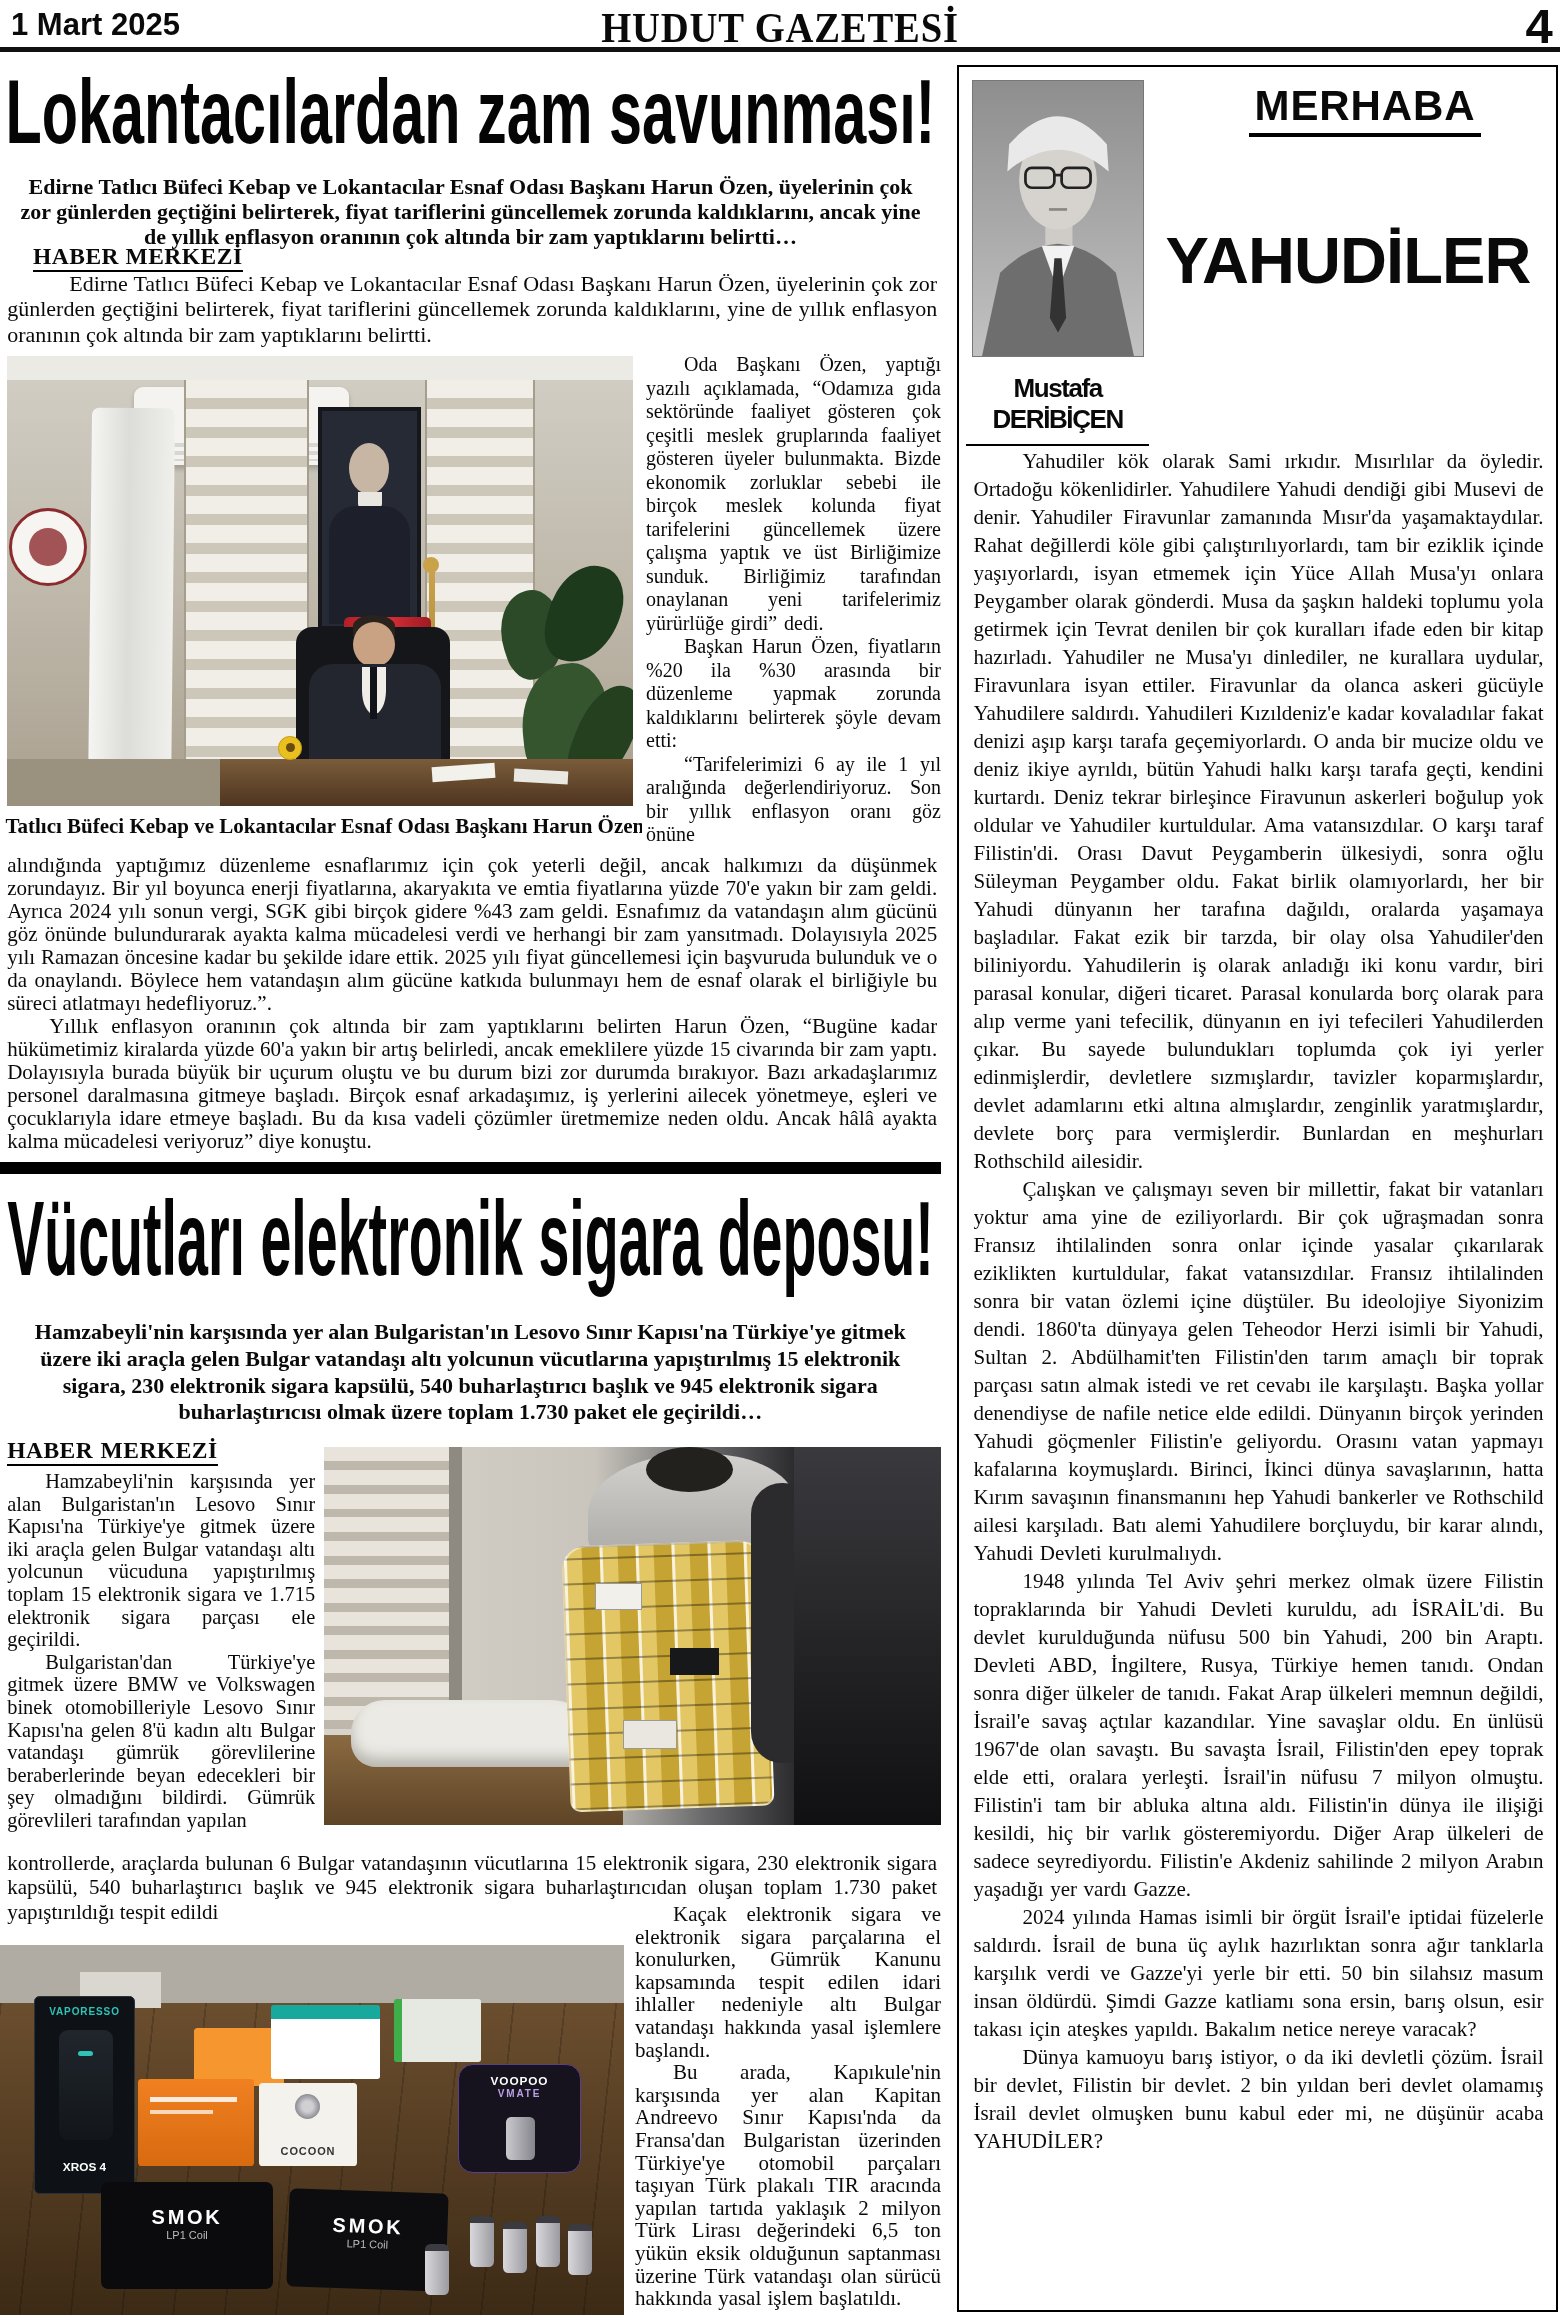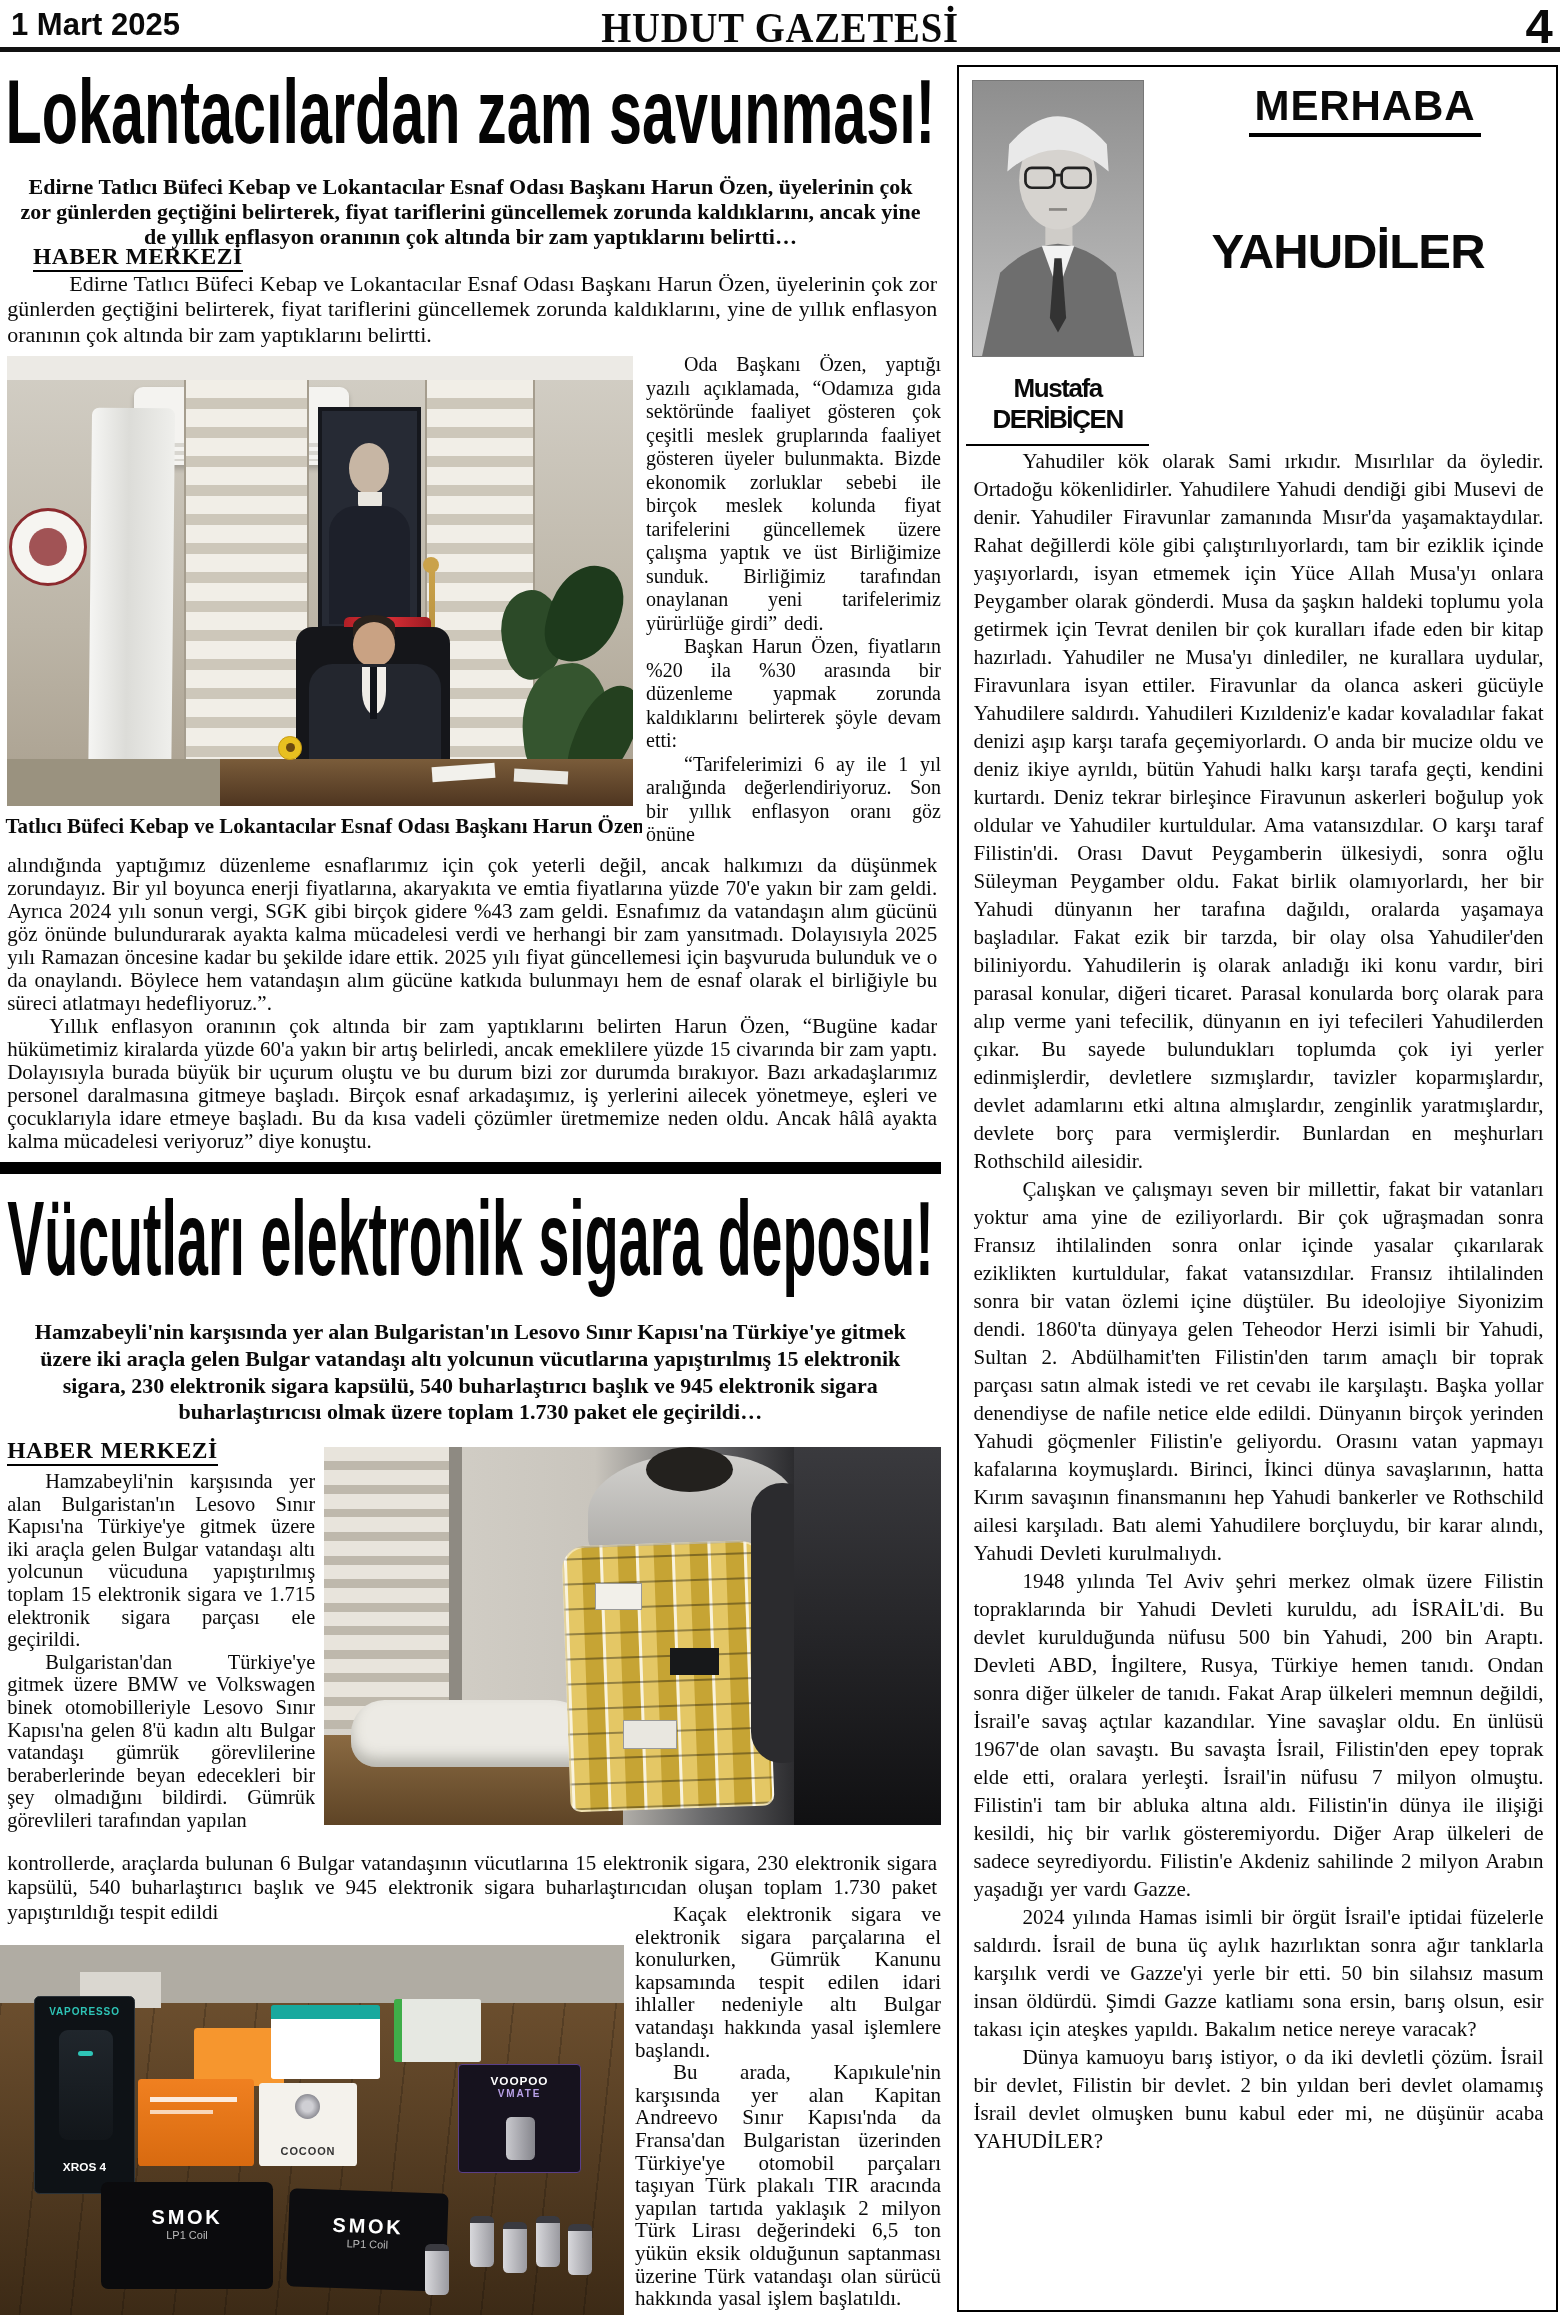--- a/index.html
+++ b/index.html
@@ -37,21 +37,21 @@
   .a2left .byline { margin-bottom:4.5px; }
   .cont2 { left:7.2px; top:1851px; width:930px; height:85px; overflow:hidden; font-size:21px; line-height:24.4px; text-align:justify; }
   .a2right { left:635px; top:1903px; width:306px; height:409px; overflow:hidden; font-size:21px; line-height:22.6px; text-align:justify; word-spacing:0.9px; }
   .a2right p { text-indent:38px; }
 
   
   .colbox { left:957px; top:65px; width:601px; height:2247px; border:2.7px solid #000; background:#fff; }
   .portrait { left:12.7px; top:12.7px; width:172px; height:277px; border:0.9px solid #777; background:#9a9a9a; }
   .merhaba-wrap { left:190px; top:14.5px; width:398px; text-align:center; }
   .merhaba { display:inline-block; font-family:"Liberation Sans",sans-serif; font-weight:bold; font-size:42px; letter-spacing:0.9px; border-bottom:4.5px solid #000; padding:0 5.4px 3.6px;margin-left:34px; }
-  .coltitle { left:190px; top:156px; width:398px; text-align:center; font-family:"Liberation Sans",sans-serif; font-weight:bold; font-size:49px; letter-spacing:-0.9px; }
+  .coltitle { left:190px; top:156px; width:398px; text-align:center; font-family:"Liberation Sans",sans-serif; font-weight:bold; font-size:65px; letter-spacing:-0.9px; }
   .author { left:7.2px; top:306px; width:183px; text-align:center; font-family:"Liberation Sans",sans-serif; font-weight:bold; font-size:26px; letter-spacing:-1.4px; border-bottom:2.7px solid #000; padding-bottom:9px; }
   .colbody { left:14.5px; top:380px; width:570px; height:1856px; overflow:hidden; font-size:21px; line-height:28px; text-align:justify; word-spacing:1.4px; }
   .colbody p { text-indent:49px; }
 
   
   .photo1 { left:7.2px; top:356px; width:626px; height:450px; overflow:hidden; background:linear-gradient(180deg,#d3cfc6 0%,#bcb5a7 60%,#a99f8e 100%); }
   .p1-ceiling { left:0; top:0; width:626px; height:23.5px; background:#eceae5; }
   .p1-ac { left:127px; top:31px; width:215px; height:78px; background:#f4f3f0; border-radius:9px 9px 14.5px 14.5px; box-shadow:0 3.6px 5.4px rgba(0,0,0,.2); }
   .p1-acvent { left:138px; top:87px; width:194px; height:18px; background:repeating-linear-gradient(180deg,#d8d6d0 0 3.6px,#f4f3f0 3.6px 8.1px); }
   .p1-whiteflag { left:83px; top:52px; width:83px; height:398px; background:linear-gradient(90deg,#f5f5f3,#dcdcd8 45%,#efefec); border-radius:7.2px 7.2px 36px 22px; transform:rotate(.6deg); }
@@ -116,21 +116,21 @@
   .p3-vap-model { position:absolute; left:0; bottom:19px; width:100%; color:#fff; font-family:"Liberation Sans",sans-serif; font-weight:bold; font-size:11.8px; }
   .p3-orangeA { left:138px; top:134px; width:116px; height:87px; background:linear-gradient(#f08020,#d86a10); border-radius:3.6px; }
   .p3-orangeB { left:194px; top:83px; width:90px; height:58px; background:#f6962e; border-radius:3.6px; }
   .p3-obar1 { left:150px; top:152px; width:87px; height:4.5px; background:rgba(255,255,255,.85); }
   .p3-obar2 { left:150px; top:165px; width:63px; height:3.6px; background:rgba(255,255,255,.7); }
   .p3-tealbox { left:271px; top:60px; width:109px; height:74px; background:#fff; border-top:14.5px solid #18a99e; border-radius:2.7px; }
   .p3-greenbox { left:394px; top:54px; width:87px; height:63px; background:#e6e8e2; border-left:8.1px solid #3fae49; border-radius:2.7px; }
   .p3-cocoon { left:259px; top:138px; width:98px; height:83px; background:#f4f2ec; border-radius:3.6px; text-align:center; }
   .p3-coil-img { position:absolute; left:36px; top:11px; width:25px; height:25px; border-radius:50%; background:radial-gradient(#cfcfd4 30%,#8d8d94 70%); }
   .p3-cocoon-label { position:absolute; left:0; bottom:9px; width:100%; color:#333; font-family:"Liberation Sans",sans-serif; font-weight:bold; font-size:11px; letter-spacing:0.9px; }
-  .p3-vmate { left:458px; top:119px; width:123px; height:109px; background:#16121e; border:0.9px solid #5a3f8a; border-radius:4px; text-align:center; }
+  .p3-vmate { left:458px; top:119px; width:123px; height:109px; background:#16121e; border:0.9px solid #5a3f8a; border-radius:15px; text-align:center; }
   .p3-vmate-brand { margin-top:9px; color:#fff; font-family:"Liberation Sans",sans-serif; font-weight:bold; font-size:11.8px; letter-spacing:0.9px; }
   .p3-vmate-model { color:#b9a1e8; font-family:"Liberation Sans",sans-serif; font-weight:bold; font-size:10px; letter-spacing:1.8px; }
   .p3-vmate-dev { position:absolute; left:47px; top:52px; width:29px; height:43px; background:linear-gradient(90deg,#c9c9ce,#85858c); border-radius:5.4px; }
   .p3-smokA { left:101px; top:237px; width:172px; height:107px; background:#0b0b0d; border-radius:7.2px; text-align:center; }
   .p3-smokB { left:288px; top:246px; width:159px; height:98px; background:#0d0d10; border-radius:7.2px; transform:rotate(2deg); text-align:center; }
   .p3-smok-brand { margin-top:23.5px; color:#fff; font-family:"Liberation Sans",sans-serif; font-weight:bold; font-size:20px; letter-spacing:2.7px; }
   .p3-smok-model { color:#bbb; font-family:"Liberation Sans",sans-serif; font-size:11px; }
   .p3-coil { width:23.5px; height:51px; background:linear-gradient(90deg,#d8d8dc,#9a9aa0); border-radius:5.4px; border-top:7.2px solid #3a3a40; }
   .c1 { left:470px; top:271px; } .c2 { left:503px; top:277px; } .c3 { left:536px; top:271px; } .c4 { left:568px; top:279px; } .c5 { left:425px; top:299px; }
 </style>

